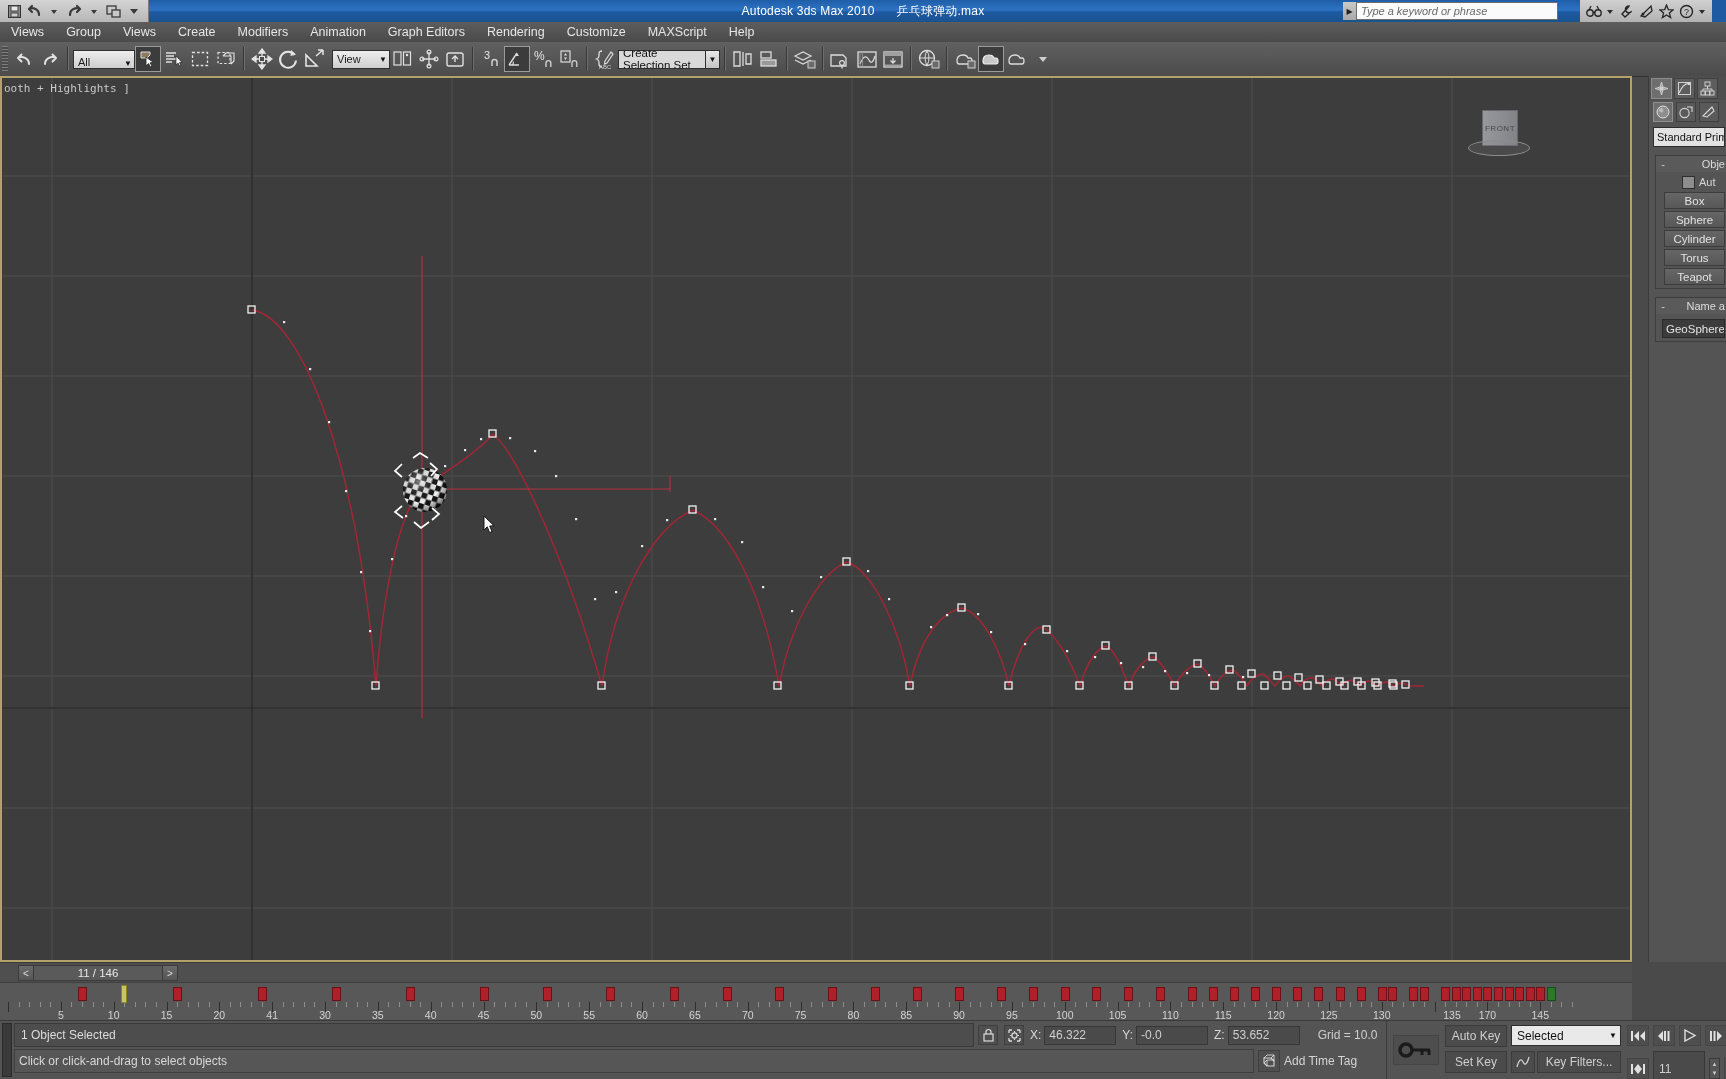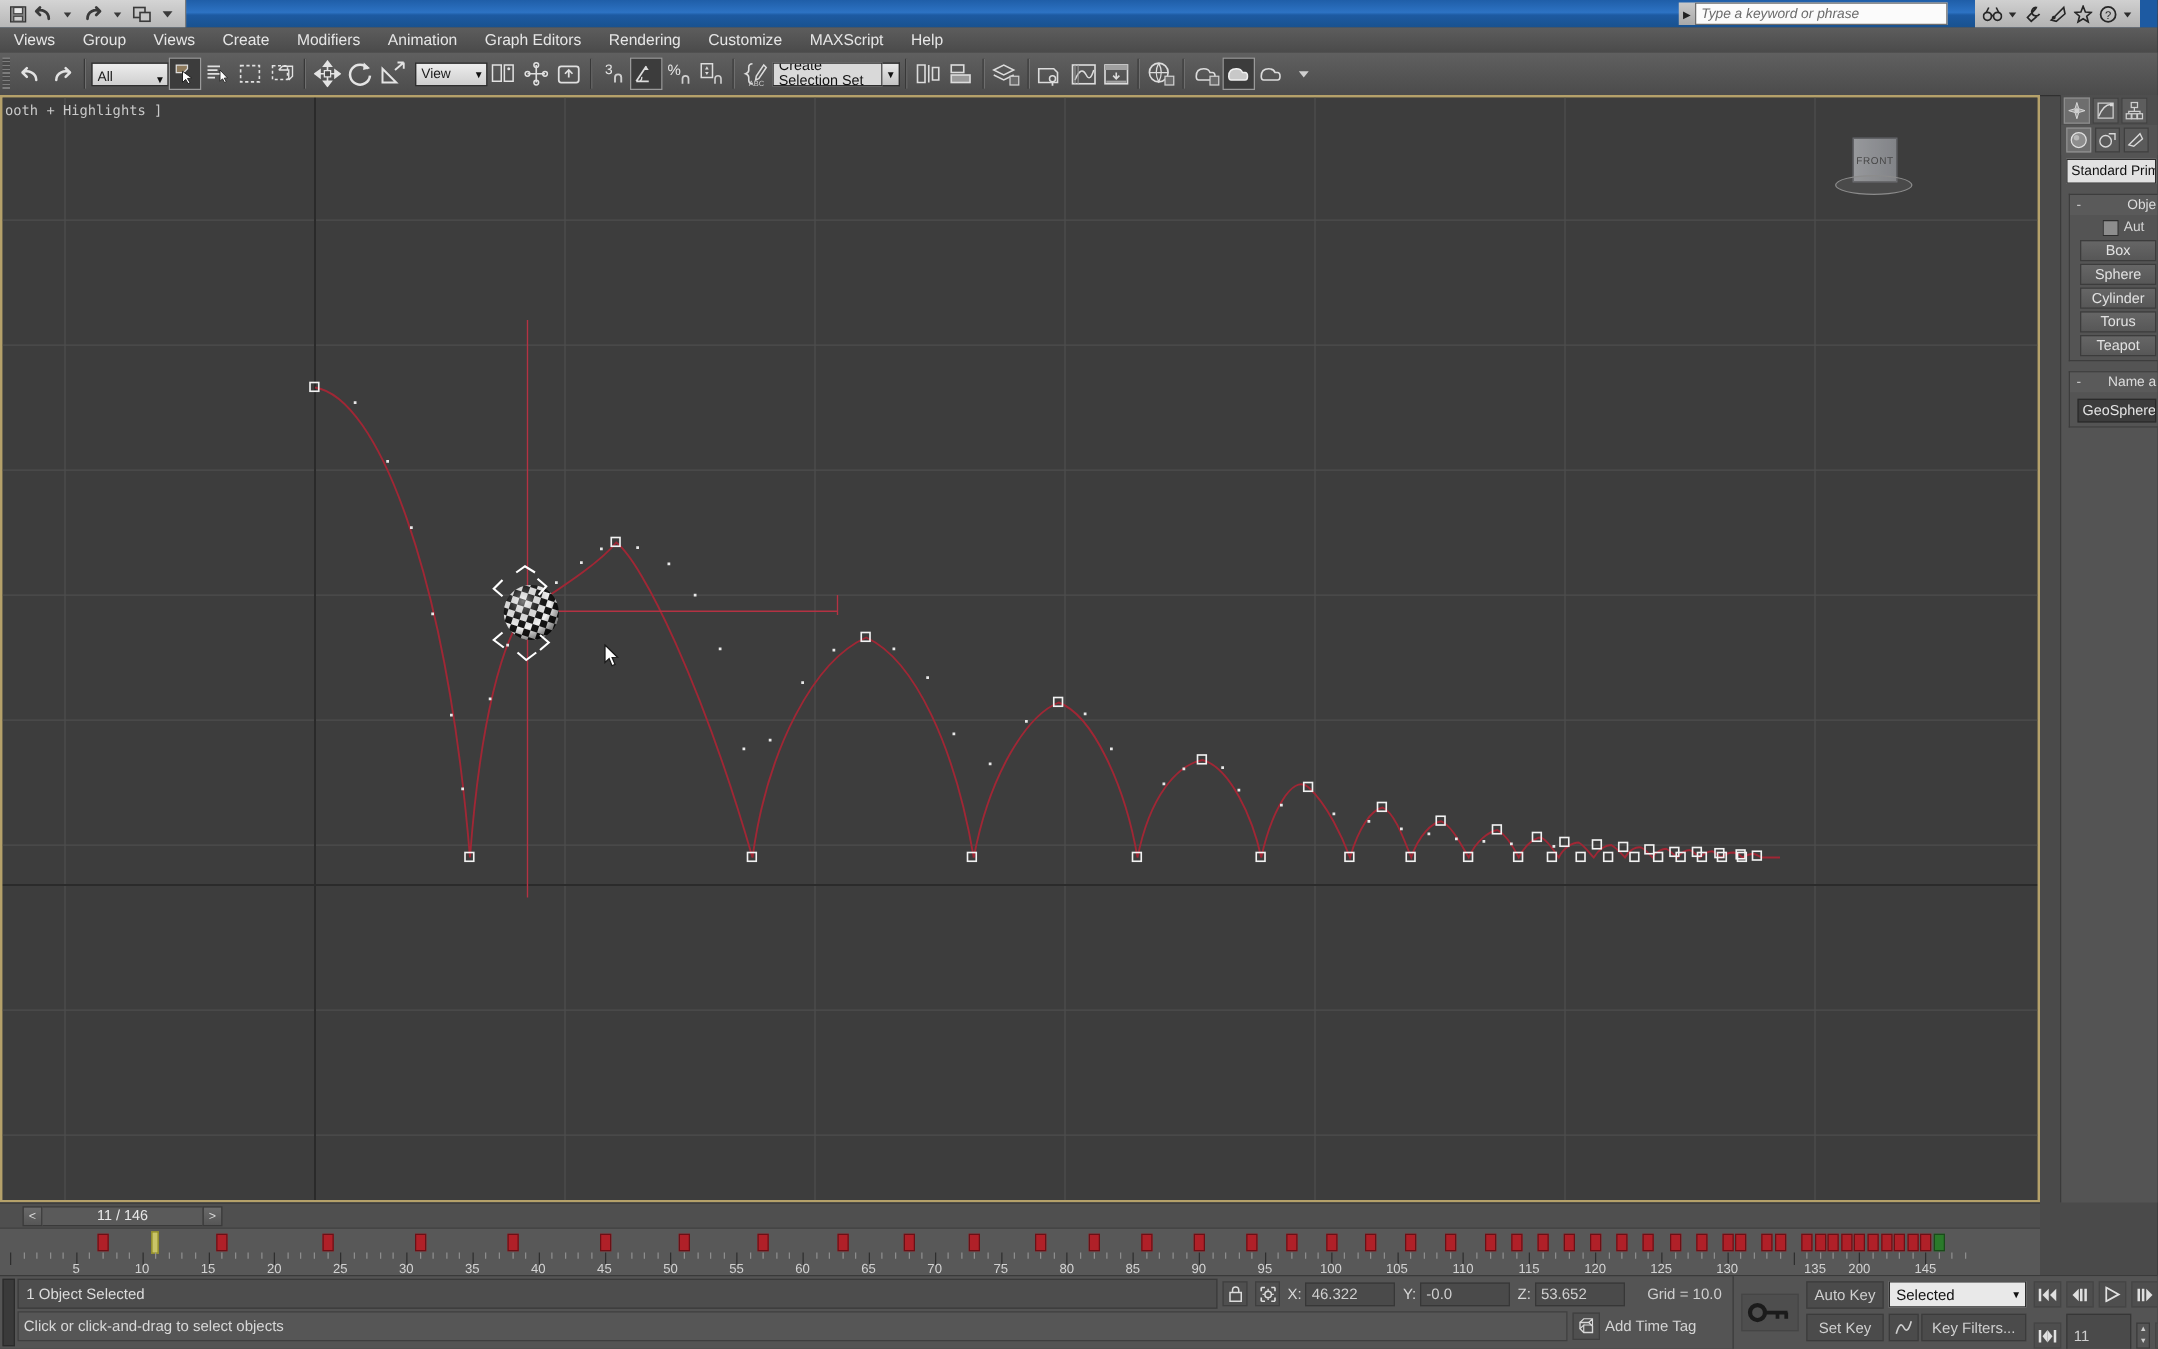--- a/index.html
+++ b/index.html
@@ -207,20 +207,23 @@
             <rect x="6" y="6" width="8" height="7" fill="#c8c8c8" stroke="#3a3a3a" stroke-width="1.3"></rect>
           </svg>
       </div>
       <div class="qicon">
           <svg width="9" height="8" viewBox="0 0 9 8">
             <path d="M0 2 L8 2 L4 7 Z" fill="#3a3a3a"></path>
           </svg>
         </div>
     </div>
 
+    <div class="title-text">
+      <span>Autodesk 3ds Max  2010</span><span class="fname">乒乓球弹动.max</span>
+    </div>
 
     <div class="searchwrap">
       <div class="search-arrow">▶</div>
       <div class="search-box">Type a keyword or phrase</div>
     </div>
 
     <div class="title-icons">
       <span>
         <svg width="16" height="14" viewBox="0 0 16 14">
             <circle cx="4" cy="9" r="3.2" fill="none" stroke="#262626" stroke-width="1.4"></circle>
@@ -975,21 +978,21 @@
         <div class="tick" style="left: 1519.16px; height: 5px; background: rgb(141, 141, 141);"></div>
         <div class="tick" style="left: 1529.73px; height: 5px; background: rgb(141, 141, 141);"></div>
         <div class="tick" style="left: 1540.3px; height: 10px; background: rgb(46, 46, 46);"></div>
         <div class="tick" style="left: 1550.86px; height: 5px; background: rgb(141, 141, 141);"></div>
         <div class="tick" style="left: 1561.43px; height: 5px; background: rgb(141, 141, 141);"></div>
         <div class="tick" style="left: 1572px; height: 5px; background: rgb(141, 141, 141);"></div>
         <div class="ticklab" style="left: 60.8378px;">5</div>
         <div class="ticklab" style="left: 113.676px;">10</div>
         <div class="ticklab" style="left: 166.514px;">15</div>
         <div class="ticklab" style="left: 219.351px;">20</div>
-        <div class="ticklab" style="left: 272.189px;">25</div>
+        <div class="ticklab" style="left: 272.189px;">41</div>
         <div class="ticklab" style="left: 325.027px;">30</div>
         <div class="ticklab" style="left: 377.865px;">35</div>
         <div class="ticklab" style="left: 430.703px;">40</div>
         <div class="ticklab" style="left: 483.541px;">45</div>
         <div class="ticklab" style="left: 536.378px;">50</div>
         <div class="ticklab" style="left: 589.216px;">55</div>
         <div class="ticklab" style="left: 642.054px;">60</div>
         <div class="ticklab" style="left: 694.892px;">65</div>
         <div class="ticklab" style="left: 747.73px;">70</div>
         <div class="ticklab" style="left: 800.568px;">75</div>
@@ -998,21 +1001,21 @@
         <div class="ticklab" style="left: 959.081px;">90</div>
         <div class="ticklab" style="left: 1011.92px;">95</div>
         <div class="ticklab" style="left: 1064.76px;">100</div>
         <div class="ticklab" style="left: 1117.59px;">105</div>
         <div class="ticklab" style="left: 1170.43px;">110</div>
         <div class="ticklab" style="left: 1223.27px;">115</div>
         <div class="ticklab" style="left: 1276.11px;">120</div>
         <div class="ticklab" style="left: 1328.95px;">125</div>
         <div class="ticklab" style="left: 1381.78px;">130</div>
         <div class="ticklab" style="left: 1452px;">135</div>
-        <div class="ticklab" style="left: 1487.46px;">200</div>
+        <div class="ticklab" style="left: 1487.46px;">170</div>
         <div class="ticklab" style="left: 1540.3px;">145</div>
       </div>
   </div>
 
   <div class="statusarea">
     <div class="mini-listener"></div>
 
     <div class="st-row1">1 Object Selected</div>
     <div class="st-row2">Click or click-and-drag to select objects</div>
 

